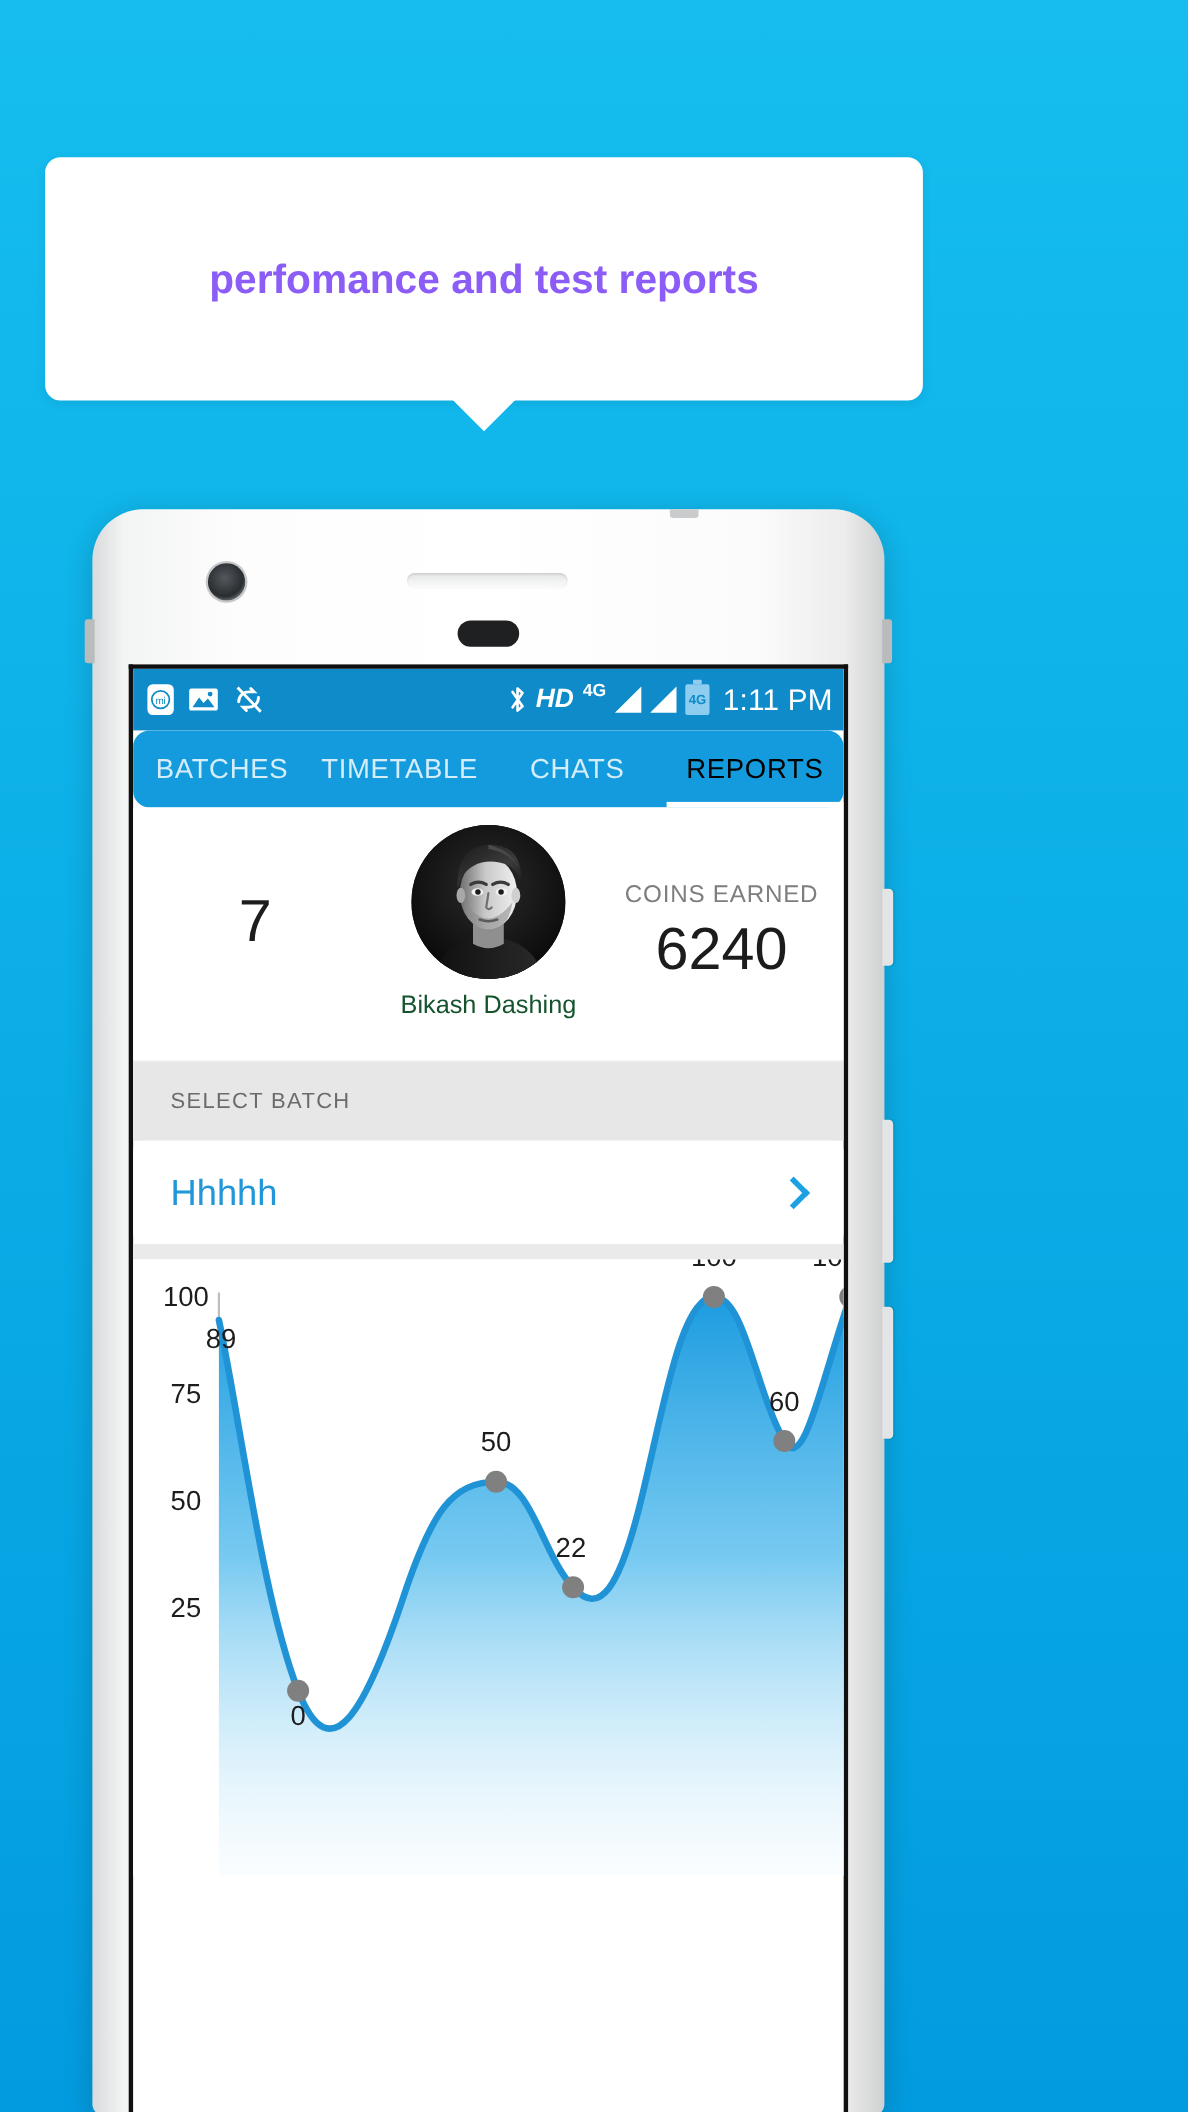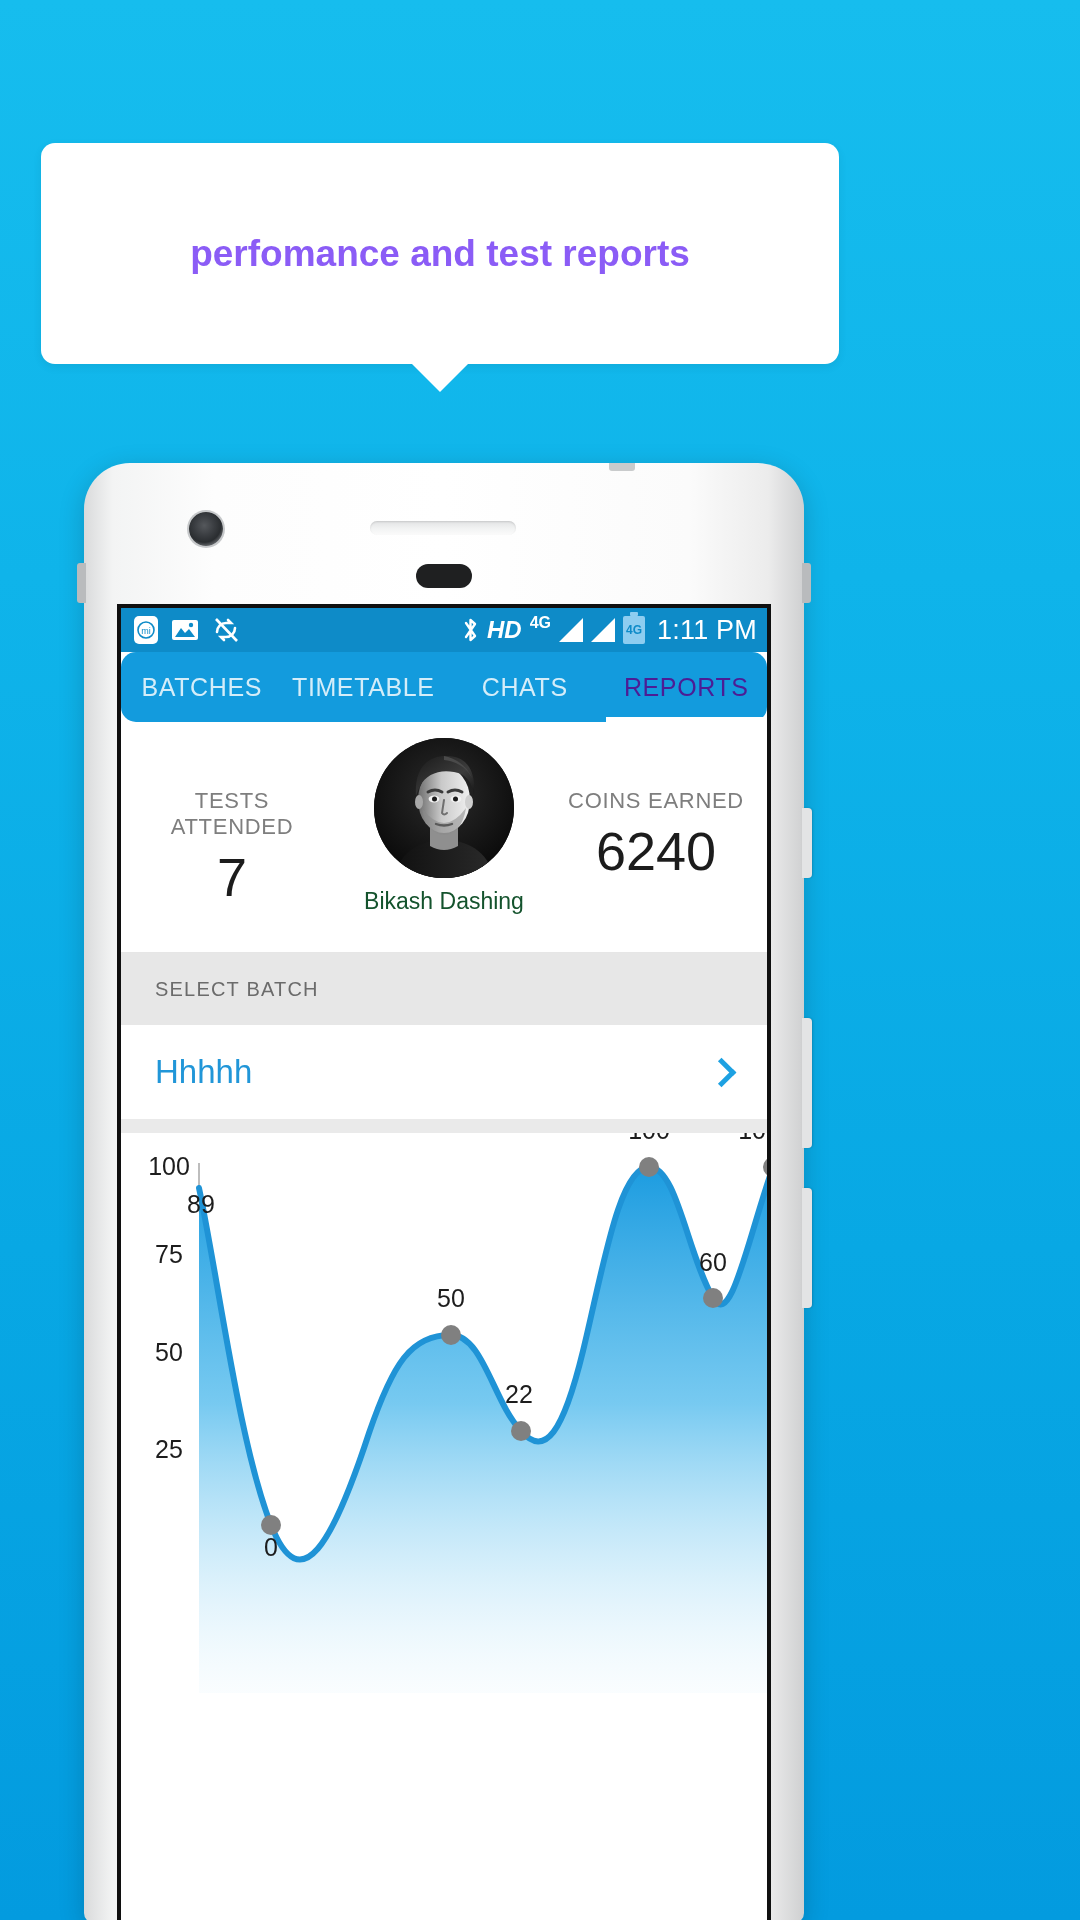--- a/index.html
+++ b/index.html
@@ -87,21 +87,21 @@
 
   
   #screen {
     position:absolute; left:33px; top:141px; width:654px; height:1319px;
     background:#ffffff; overflow:hidden;
     border:4px solid #101010; border-bottom:none;
   }
 
   
   #statusbar {
-    height:44px; background:#0E8BC8; display:flex; align-items:center;
+    height:56px; background:#0E8BC8; display:flex; align-items:center;
     padding:0 10px 0 12px; color:#fff;
   }
   .sb-left { display:flex; align-items:center; gap:12px; }
   .sb-right { margin-left:auto; display:flex; align-items:center; gap:8px; }
   .sb-ico { display:block; }
   #sb-time { font-size:27px; font-weight:400; letter-spacing:0.2px; margin-left:4px; }
   .sb-hd { font-size:24px; font-style:italic; font-weight:700; }
   .sb-4g { font-size:16px; font-weight:700; position:relative; top:-7px; }
   .sig {
     width:0;height:0;
@@ -119,21 +119,21 @@
   #tabbar {
     height:70px; background:#139BDD; display:flex; align-items:stretch;
     position:relative;
     border-radius:15px;
   }
   .tab {
     flex:1; display:flex; align-items:center; justify-content:center;
     color:rgba(255,255,255,.82); font-size:25px; letter-spacing:0.6px;
     white-space:nowrap;
   }
-  .tab.active { color:#4c1d95; font-weight:400; }
+  .tab.active { color:#000000; font-weight:400; }
   #tab-underline {
     position:absolute; bottom:0; right:0; width:25%; height:5px; background:#ffffff;
   }
 
   
   #profile {
     height:230px; background:#fff; position:relative;
     display:flex; align-items:flex-start; justify-content:space-between;
     padding:0 16px;
   }
@@ -237,21 +237,20 @@
     <div id="tabbar">
       <div class="tab">BATCHES</div>
       <div class="tab">TIMETABLE</div>
       <div class="tab">CHATS</div>
       <div class="tab active">REPORTS</div>
       <div id="tab-underline"></div>
     </div>
 
     <div id="profile">
       <div class="stat">
-        <div class="stat-label">TESTS ATTENDED</div>
         <div class="stat-value">7</div>
       </div>
 
       <div id="avatar-wrap">
         <svg width="140" height="140" viewBox="0 0 140 140">
           <defs>
             <radialGradient id="bgfade" cx="50%" cy="40%" r="70%">
               <stop offset="0%" stop-color="#2b2b2b"></stop>
               <stop offset="100%" stop-color="#050505"></stop>
             </radialGradient>

